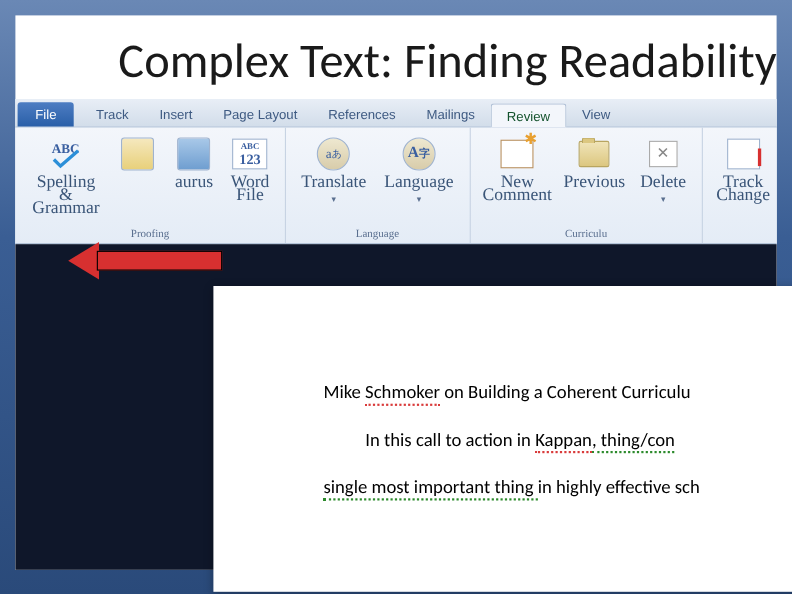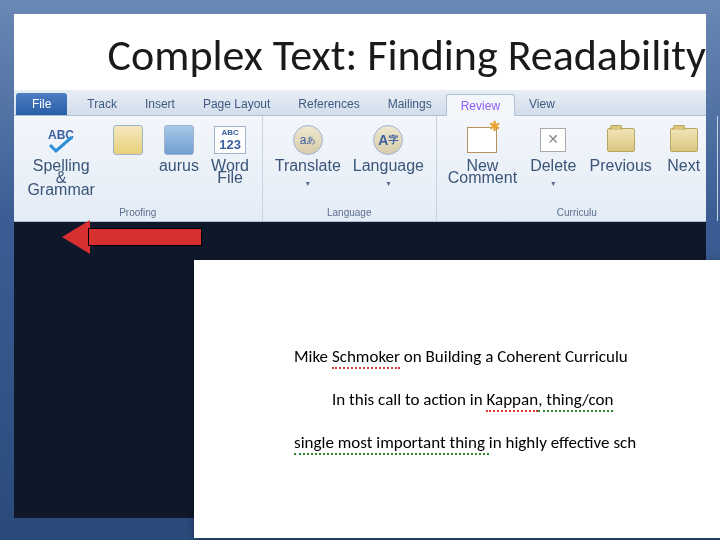--- a/index.html
+++ b/index.html
@@ -32,26 +32,26 @@
     background: linear-gradient(180deg, #4d7dc2 0%, #2a5fa8 100%);
     color: #fff; padding: 4px 16px; height: 22px;
     border-top-left-radius: 3px; border-top-right-radius: 3px;
     margin-left: 2px; margin-right: 6px; font-size: 12px;
   }
   .tab { padding: 4px 14px; height: 22px; cursor: default; }
   .tab.active {
     background: #f3f6fb;
     border: 1px solid #b0c0d6; border-bottom: 1px solid #f3f6fb;
     border-top-left-radius: 3px; border-top-right-radius: 3px;
-    color: #8b5cf6; position: relative; top: 1px; margin-top: 16px;
+    color: #14532d; position: relative; top: 1px; margin-top: 16px;
   }
   .ribbon {
     display: flex; background: linear-gradient(180deg, #f3f6fb 0%, #e4ecf6 100%);
     border-bottom: 1px solid #b0c0d6; height: 106px;
-    font-size: 11px; color: #3e5a82;
+    font-size: 11px; color: #3e5a82; font-family: Liberation Serif, serif;
   }
   .group {
     border-right: 1px solid #c7d3e3; padding: 4px 8px 2px 8px;
     display: flex; flex-direction: column; align-items: center;
     position: relative;
   }
   .group-items { display: flex; gap: 4px; flex: 1; align-items: flex-start; }
   .group-label { font-size: 10px; color: #5a6f8f; padding: 2px 0 1px 0; text-align: center; width: 100%; }
   .btn { display: flex; flex-direction: column; align-items: center; padding: 2px 4px; min-width: 46px; text-align: center; cursor: default; }
   .btn .icon-box { height: 36px; width: 40px; display: flex; align-items: center; justify-content: center; }
@@ -190,35 +190,29 @@
           <div class="group-items">
             <div class="btn">
               <div class="icon-box">
                   <div class="newcomment-i"></div>
                 </div>
               <div class="lbl" style="white-space:pre-line">New
 Comment</div>
             </div>
             <div class="btn">
               <div class="icon-box">
+                  <div class="folder-i"></div>
+                </div>
+              <div class="lbl">Previous</div>
+            </div>
+            <div class="btn">
+              <div class="icon-box">
                   <div class="delete-x"></div>
                 </div>
               <div class="lbl drop">Delete</div>
-            </div>
-            <div class="btn">
-              <div class="icon-box">
-                  <div class="folder-i"></div>
-                </div>
-              <div class="lbl">Previous</div>
-            </div>
-            <div class="btn">
-              <div class="icon-box">
-                  <div class="folder-i"></div>
-                </div>
-              <div class="lbl">Next</div>
             </div>
           </div>
           <div class="group-label">Curriculu</div>
         </div>
 
         <div class="group track-group" style="border-right:none">
           <div class="group-items">
             <div class="btn">
               <div class="icon-box">
                   <div class="track-i"></div>

